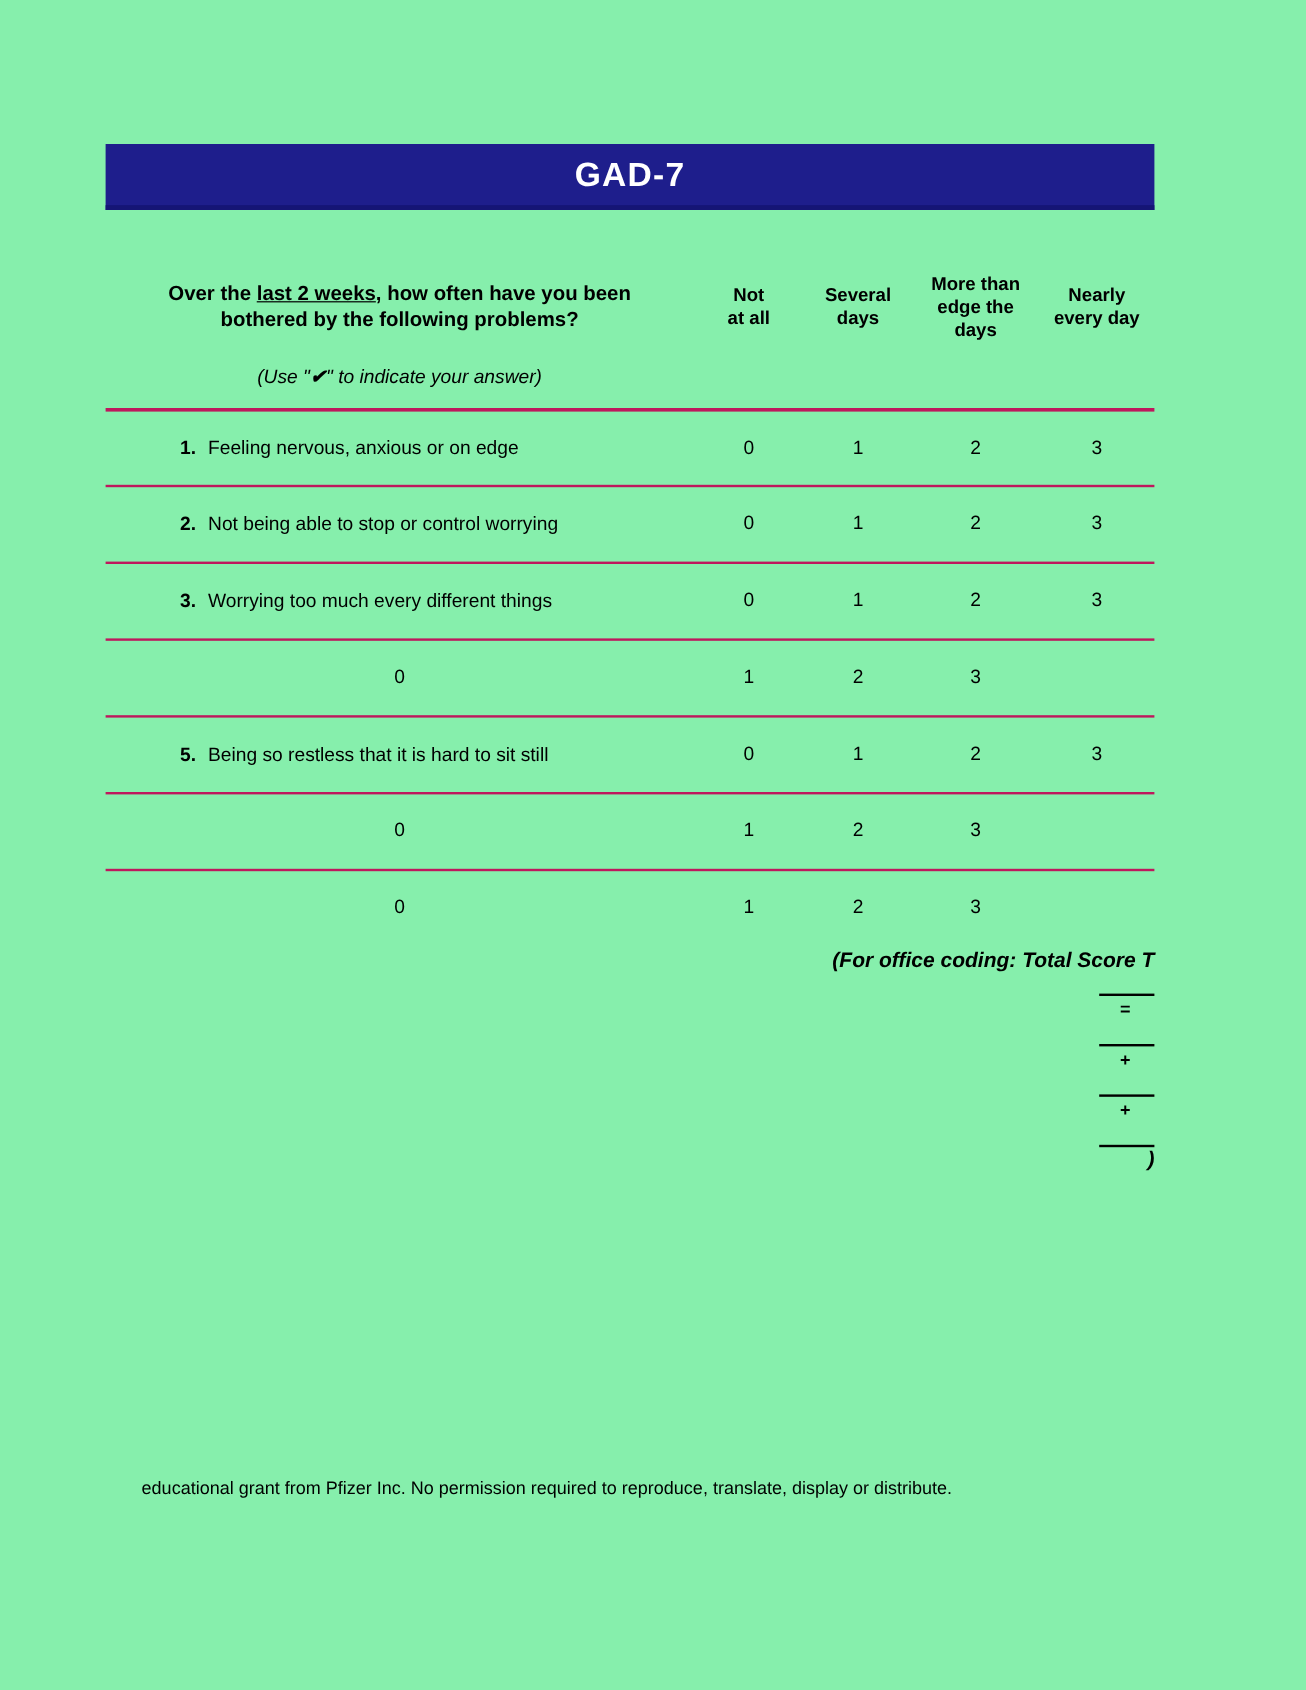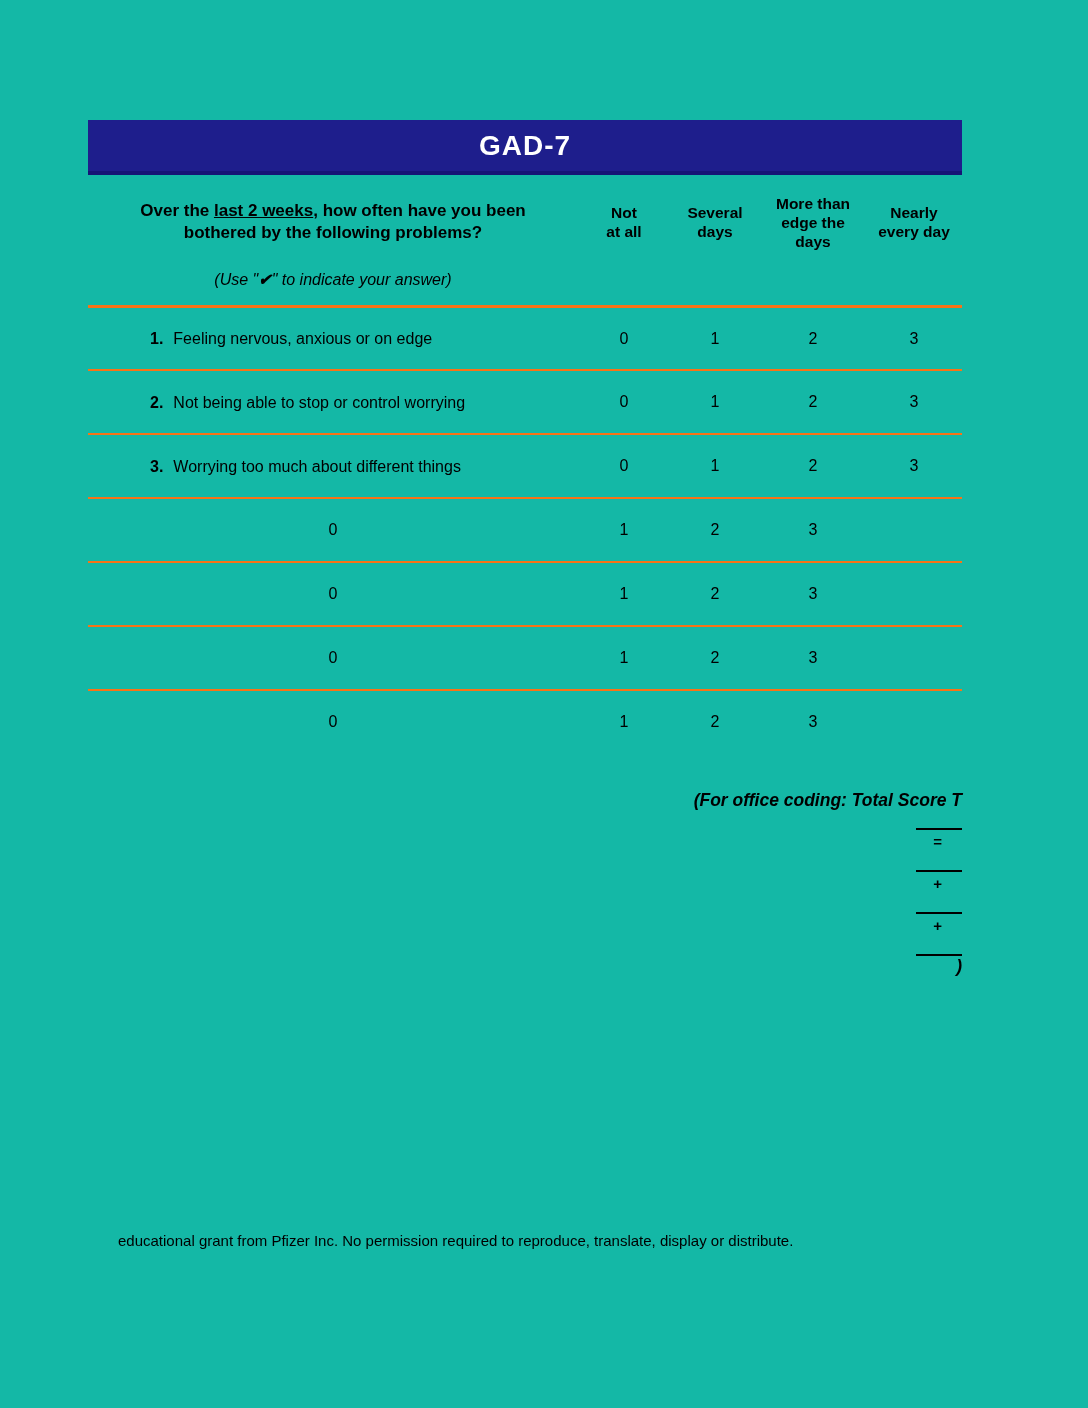--- a/index.html
+++ b/index.html
@@ -1,21 +1,21 @@
 <!DOCTYPE html>
 <html><head>
 <meta charset="utf-8">
 <style>
   * { box-sizing: border-box; }
   html, body { margin: 0; padding: 0; background: #ffffff; }
   .page {
     position: relative;
     width: 1088px;
     height: 1408px;
-    background: #14b8a6;
+    background: #86efac;
     font-family: "Liberation Sans", sans-serif;
     color: #000000;
     overflow: hidden;
   }
 
   
   .titlebar {
     position: absolute;
     left: 88px;
     top: 120px;
@@ -31,21 +31,21 @@
     color: #ffffff;
     font-size: 28px;
     font-weight: bold;
     letter-spacing: 1px;
   }
 
   
   .qtable {
     position: absolute;
     left: 88px;
-    top: 180px;
+    top: 214px;
     width: 874px;
   }
   .grid-row {
     display: grid;
     grid-template-columns: 490px 92px 90px 106px 96px;
   }
   .thead-row {
     align-items: center;
     min-height: 84px;
   }
@@ -66,21 +66,21 @@
   }
   .use-note-row {
     width: 490px;
     text-align: center;
     font-style: italic;
     font-size: 16px;
     padding: 6px 0 16px 0;
   }
   .use-note-row .check { font-weight: bold; }
   .trow {
-    border-top: 2px solid #f97316;
+    border-top: 2px solid #be185d;
     align-items: center;
     min-height: 64px;
     padding: 1px 0;
   }
   .trow.first { border-top-width: 3px; }
   .qcell {
     padding-left: 62px;
     font-size: 16px;
     line-height: 21px;
   }
@@ -164,35 +164,36 @@
 
     <div class="grid-row trow">
       <div class="qcell"><span class="qnum">2.</span><span class="qtext">Not being able to stop or control worrying</span></div>
       <div class="scell">0</div>
       <div class="scell">1</div>
       <div class="scell">2</div>
       <div class="scell">3</div>
     </div>
 
     <div class="grid-row trow">
-      <div class="qcell"><span class="qnum">3.</span><span class="qtext">Worrying too much about different things</span></div>
-      <div class="scell">0</div>
-      <div class="scell">1</div>
-      <div class="scell">2</div>
-      <div class="scell">3</div>
-    </div>
-
-    <div class="grid-row trow">
-      <div class="scell">0</div>
-      <div class="scell">1</div>
-      <div class="scell">2</div>
-      <div class="scell">3</div>
-    </div>
-
-    <div class="grid-row trow">
+      <div class="qcell"><span class="qnum">3.</span><span class="qtext">Worrying too much every different things</span></div>
+      <div class="scell">0</div>
+      <div class="scell">1</div>
+      <div class="scell">2</div>
+      <div class="scell">3</div>
+    </div>
+
+    <div class="grid-row trow">
+      <div class="scell">0</div>
+      <div class="scell">1</div>
+      <div class="scell">2</div>
+      <div class="scell">3</div>
+    </div>
+
+    <div class="grid-row trow">
+      <div class="qcell"><span class="qnum">5.</span><span class="qtext">Being so restless that it is hard to sit still</span></div>
       <div class="scell">0</div>
       <div class="scell">1</div>
       <div class="scell">2</div>
       <div class="scell">3</div>
     </div>
 
     <div class="grid-row trow">
       <div class="scell">0</div>
       <div class="scell">1</div>
       <div class="scell">2</div>

